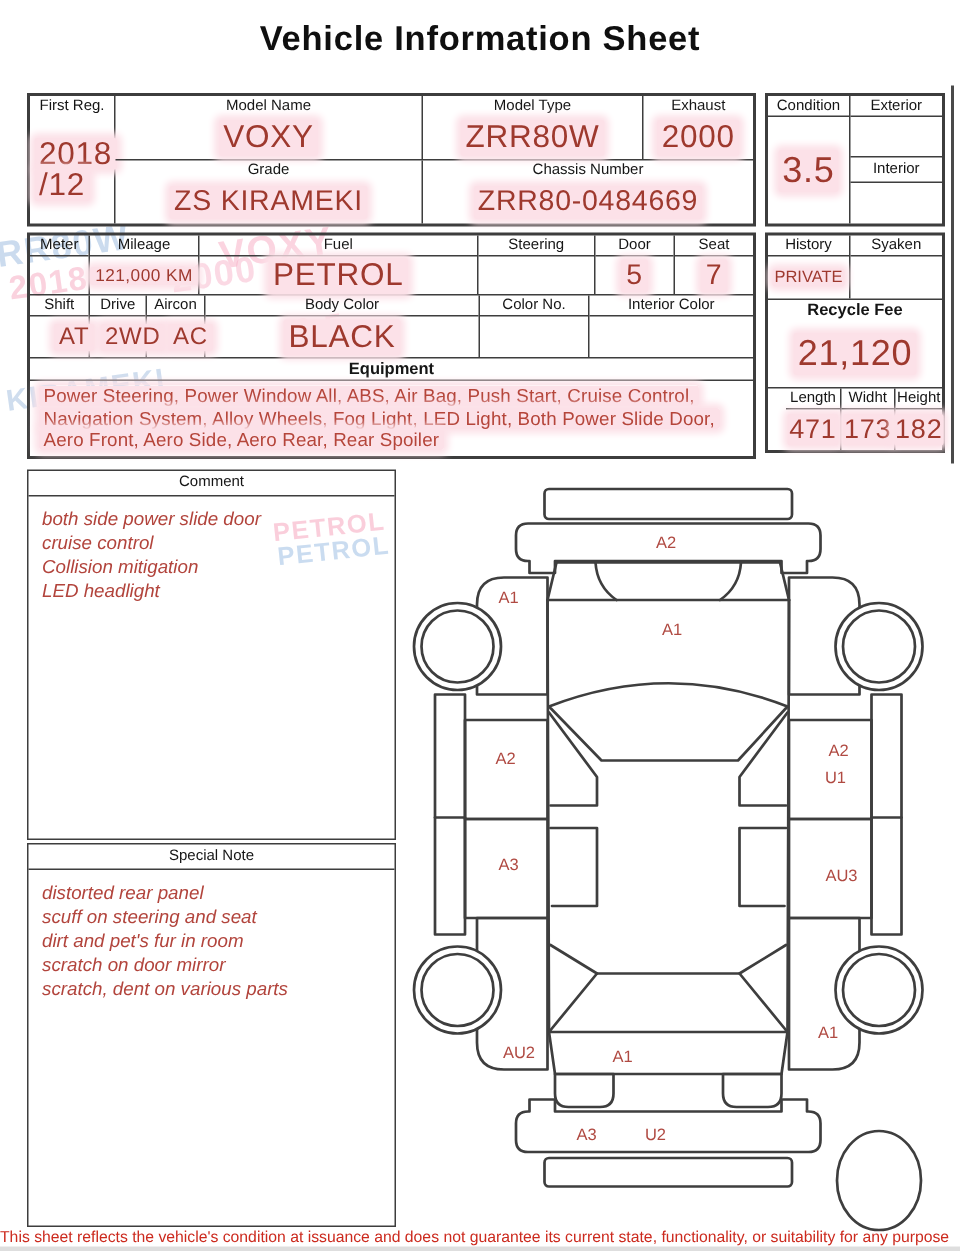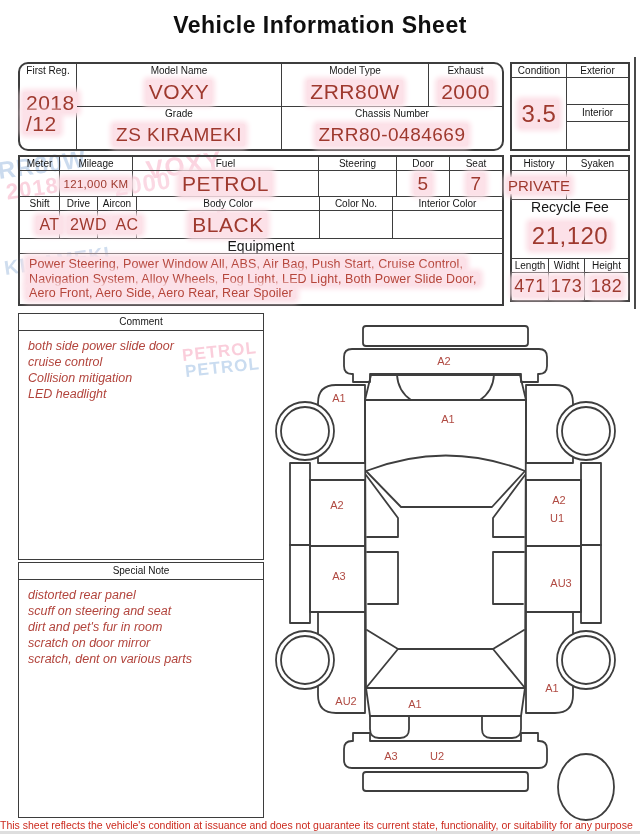--- a/index.html
+++ b/index.html
@@ -15,25 +15,25 @@
   
   .wm{position:absolute;z-index:1;font-weight:bold;letter-spacing:1px;white-space:nowrap;pointer-events:none;}
   
   .tbox{position:absolute;border:2px solid #3d3d3d;box-sizing:border-box;display:flex;z-index:2;background:transparent;}
   .col{display:flex;flex-direction:column;box-sizing:border-box;}
   .row{display:flex;flex-direction:row;box-sizing:border-box;}
   .br{border-right:1px solid #3d3d3d;}
   .bb{border-bottom:1px solid #3d3d3d;}
   .cell{display:flex;flex-direction:column;box-sizing:border-box;min-width:0;}
   .lbl{font-size:10px;line-height:13px;height:13px;text-align:center;color:#151515;white-space:nowrap;overflow:hidden;}
-  .lbl14{font-size:14px;line-height:14px;height:14px;text-align:center;color:#151515;}
+  .lbl14{font-size:11px;line-height:14px;height:14px;text-align:center;color:#151515;font-weight:bold;}
   .val{flex:1;display:flex;align-items:center;justify-content:center;color:#9e392e;letter-spacing:.5px;}
   .hl{background:#fce1e8;box-shadow:0 0 5px 3px #fce1e8;border-radius:2px;padding:0 3px;}
   .fs21{font-size:21px;} .fs19{font-size:19px;} .fs24{font-size:24px;}
-  .fs16{font-size:16px;padding-left:20px;} .fs13{font-size:15px;} .fs11{font-size:11.5px;letter-spacing:.3px;}
+  .fs16{font-size:16px;padding-left:20px;} .fs13{font-size:11px;} .fs11{font-size:11.5px;letter-spacing:.3px;}
   .fs18{font-size:18px;}
   .firstreg-val{flex:1;display:flex;flex-direction:column;justify-content:center;color:#9e392e;
     font-size:21px;line-height:21px;padding-left:3px;letter-spacing:.5px;}
   .eqtext{flex:1;padding:3px 6px;font-size:12.5px;line-height:1.18;color:#b5453a;letter-spacing:.1px;}
   
   .notebox{position:absolute;border:1.5px solid #3d3d3d;box-sizing:border-box;display:flex;flex-direction:column;z-index:2;}
   .notehdr{height:16px;border-bottom:1px solid #3d3d3d;font-size:10px;line-height:16px;text-align:center;color:#151515;}
   .notebody{flex:1;padding:7px 9px;font-size:12.5px;line-height:1.28;color:#b2443c;font-style:italic;}
   
   .edgeline{left:634px;top:57px;width:2px;height:252px;background:#4a4a4a;z-index:2;}
@@ -51,21 +51,21 @@
   <div class="wm" style="left:6px;top:176px;font-size:22px;color:rgba(244,160,185,0.48);transform:rotate(-8deg);">2018</div>
   <div class="wm" style="left:146px;top:150px;font-size:26px;color:rgba(246,165,190,0.48);transform:rotate(-8deg);">VOXY</div>
   <div class="wm" style="left:114px;top:170px;font-size:24px;color:rgba(246,165,190,0.42);transform:rotate(-8deg);">2000</div>
   <div class="wm" style="left:196px;top:206px;font-size:22px;color:rgba(246,165,190,0.5);transform:rotate(-8deg);">3.5</div>
   <div class="wm" style="left:-30px;top:252px;font-size:20px;color:rgba(140,175,215,0.42);transform:rotate(-8deg);">ZS KIRAMEKI</div>
   <div class="wm" style="left:182px;top:342px;font-size:17px;color:rgba(246,165,190,0.55);transform:rotate(-6deg);">PETROL</div>
   <div class="wm" style="left:185px;top:358px;font-size:17px;color:rgba(150,185,225,0.5);transform:rotate(-6deg);">PETROL</div>
 
   <div class="abs title">Vehicle Information Sheet</div>
 
-  <div class="tbox" style="left:18px;top:62px;width:486px;height:89px;border-radius:10px;">
+  <div class="tbox" style="left:18px;top:62px;width:486px;height:89px;">
     <div class="cell br" style="width:57px;">
       <div class="lbl">First Reg.</div>
       <div class="firstreg-val">
         <span class="hl" style="align-self:flex-start;">2018</span>
         <span class="hl" style="align-self:flex-start;">/12</span>
       </div>
     </div>
     <div class="col" style="flex:1;">
       <div class="row bb" style="height:43px;">
         <div class="cell br" style="width:205px;">
@@ -205,21 +205,21 @@
         <div class="val"></div>
       </div>
     </div>
     <div class="col bb" style="height:59px;">
       <div class="lbl14">Recycle Fee</div>
       <div class="val fs24">
           <span class="hl">21,120</span>
         </div>
     </div>
     <div class="row" style="flex:1;">
-      <div class="cell br" style="width:37px;">
+      <div class="cell br" style="width:37px;margin-left:12px;">
         <div class="lbl bb">Length</div>
         <div class="val fs18">
             <span class="hl" style="padding:0 1px;">471</span>
           </div>
       </div>
       <div class="cell br" style="width:36px;">
         <div class="lbl bb">Widht</div>
         <div class="val fs18">
             <span class="hl" style="padding:0 1px;">173</span>
           </div>

